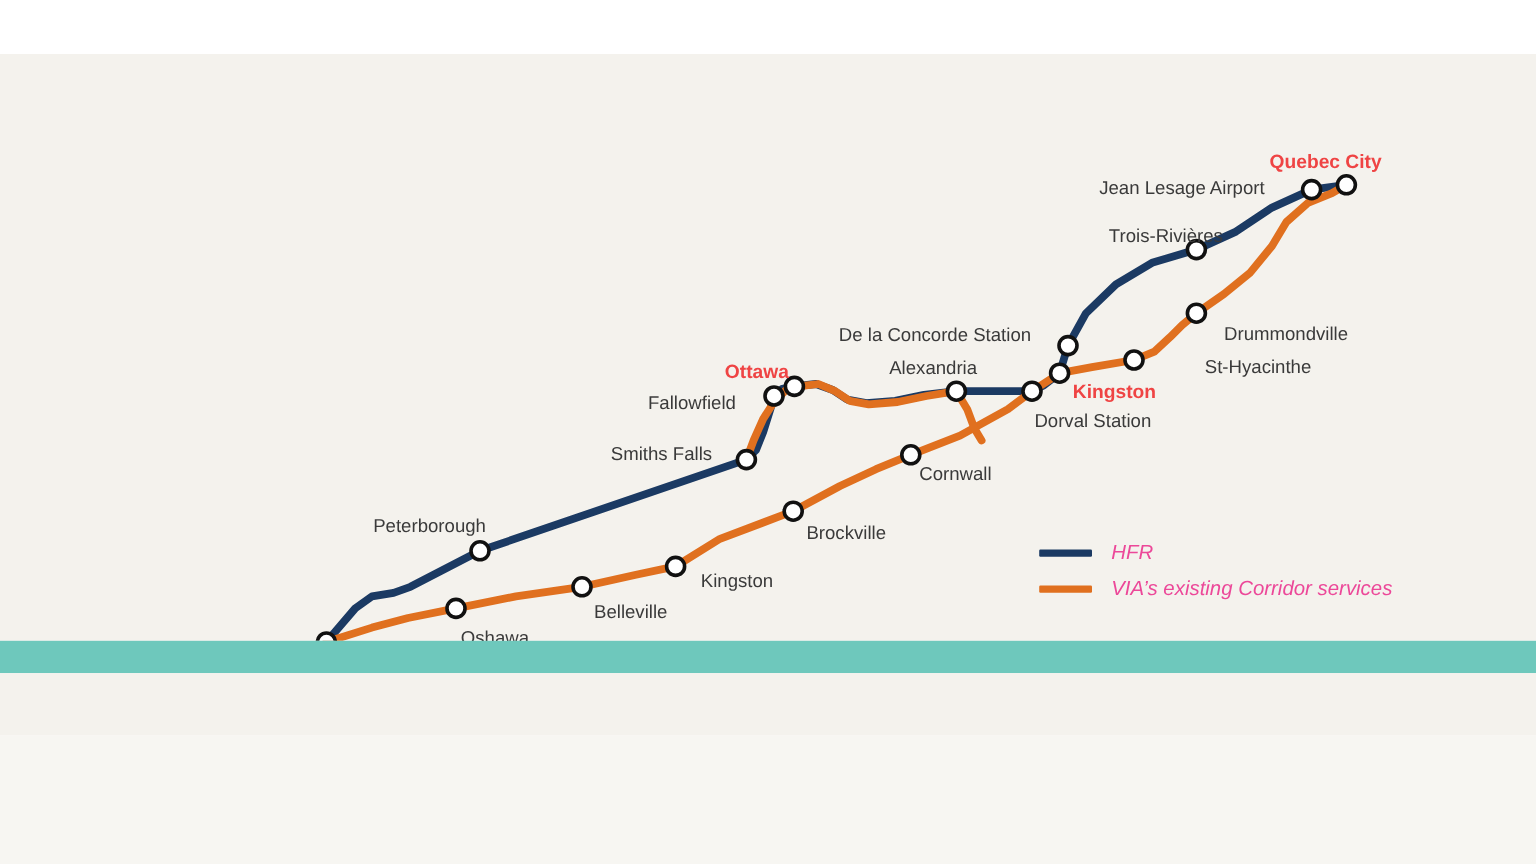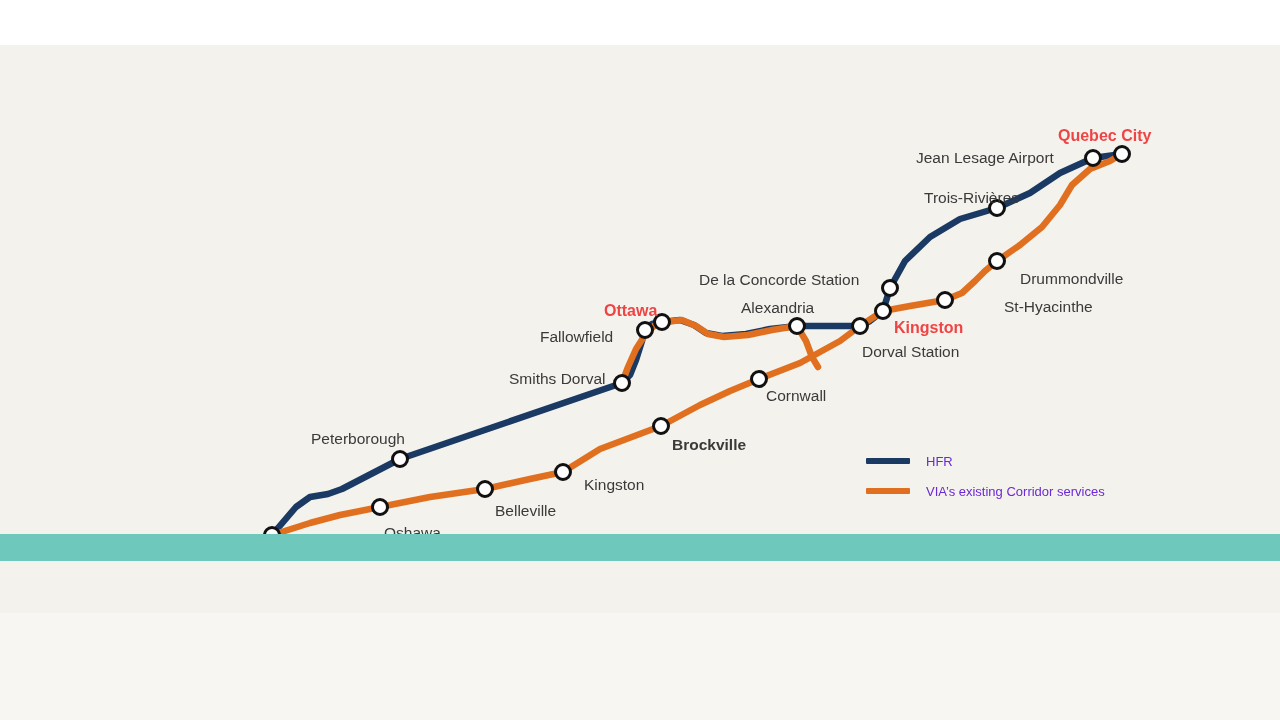--- a/index.html
+++ b/index.html
@@ -63,22 +63,23 @@
   .legend{
     position:absolute;left:866px;top:446px;
   }
   .legend-row{
     display:flex;align-items:center;height:30px;
   }
   .legend-swatch{
     width:44px;height:6px;border-radius:1px;margin-right:16px;flex:0 0 auto;
   }
   .legend-text{
-    font-size:13px;color:#6d28d9;white-space:nowrap;
+    font-size:17px;color:#ec4899;white-space:nowrap;
     font-family:"Liberation Sans", sans-serif;
+    font-style:italic;
   }
 </style>
 </head>
 <body>
 
 <div id="slide">
 
   <div class="cream-panel"></div>
 
   <div class="map-wrap">
@@ -109,24 +110,24 @@
           <circle cx="1093" cy="113" r="7.5" fill="#ffffff" stroke="#111111" stroke-width="3"></circle>
           <circle cx="1122" cy="109" r="7.5" fill="#ffffff" stroke="#111111" stroke-width="3"></circle>
         </g>
     </svg>
     <div id="labels-layer">
         <div class="stn-label major" style="left: 282px; top: 494px;">Toronto</div>
         <div class="stn-label" style="left: 311px; top: 385px;">Peterborough</div>
         <div class="stn-label" style="left: 384px; top: 479px;">Oshawa</div>
         <div class="stn-label" style="left: 495px; top: 457px; text-align: center;">Belleville</div>
         <div class="stn-label" style="left: 584px; top: 431px;">Kingston</div>
-        <div class="stn-label" style="left: 509px; top: 325px;">Smiths Dorval</div>
+        <div class="stn-label" style="left: 509px; top: 325px;">Smiths Falls</div>
         <div class="stn-label" style="left: 540px; top: 283px;">Fallowfield</div>
         <div class="stn-label major" style="left: 604px; top: 257px;">Ottawa</div>
-        <div class="stn-label" style="left: 672px; top: 391px; font-weight: bold;">Brockville</div>
+        <div class="stn-label" style="left: 672px; top: 391px;">Brockville</div>
         <div class="stn-label" style="left: 766px; top: 342px;">Cornwall</div>
         <div class="stn-label" style="left: 741px; top: 254px;">Alexandria</div>
         <div class="stn-label" style="left: 862px; top: 298px;">Dorval Station</div>
         <div class="stn-label major" style="left: 894px; top: 274px;">Kingston</div>
         <div class="stn-label" style="left: 699px; top: 226px;">De la Concorde Station</div>
         <div class="stn-label" style="left: 972px; top: 253px; margin-left: 32px;">St-Hyacinthe</div>
         <div class="stn-label" style="left: 1020px; top: 225px;">Drummondville</div>
         <div class="stn-label" style="left: 876px; top: 144px; margin-left: 48px;">Trois-Rivières</div>
         <div class="stn-label" style="left: 916px; top: 104px;">Jean Lesage Airport</div>
         <div class="stn-label major" style="left: 1058px; top: 82px;">Quebec City</div>

